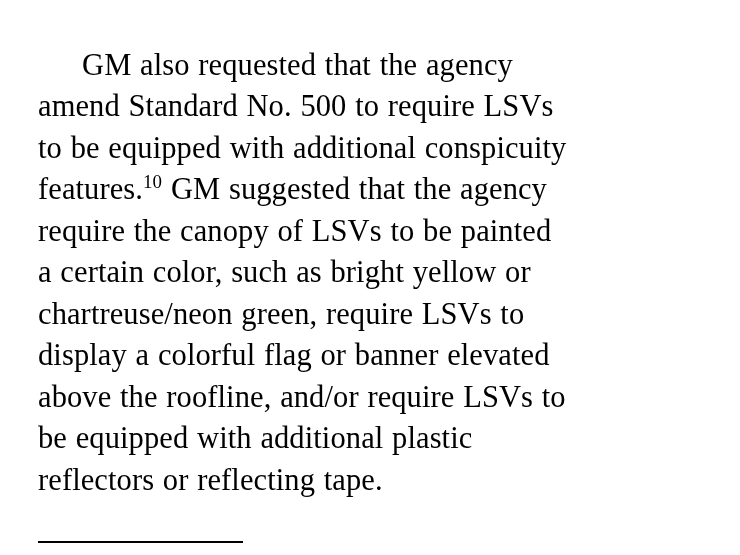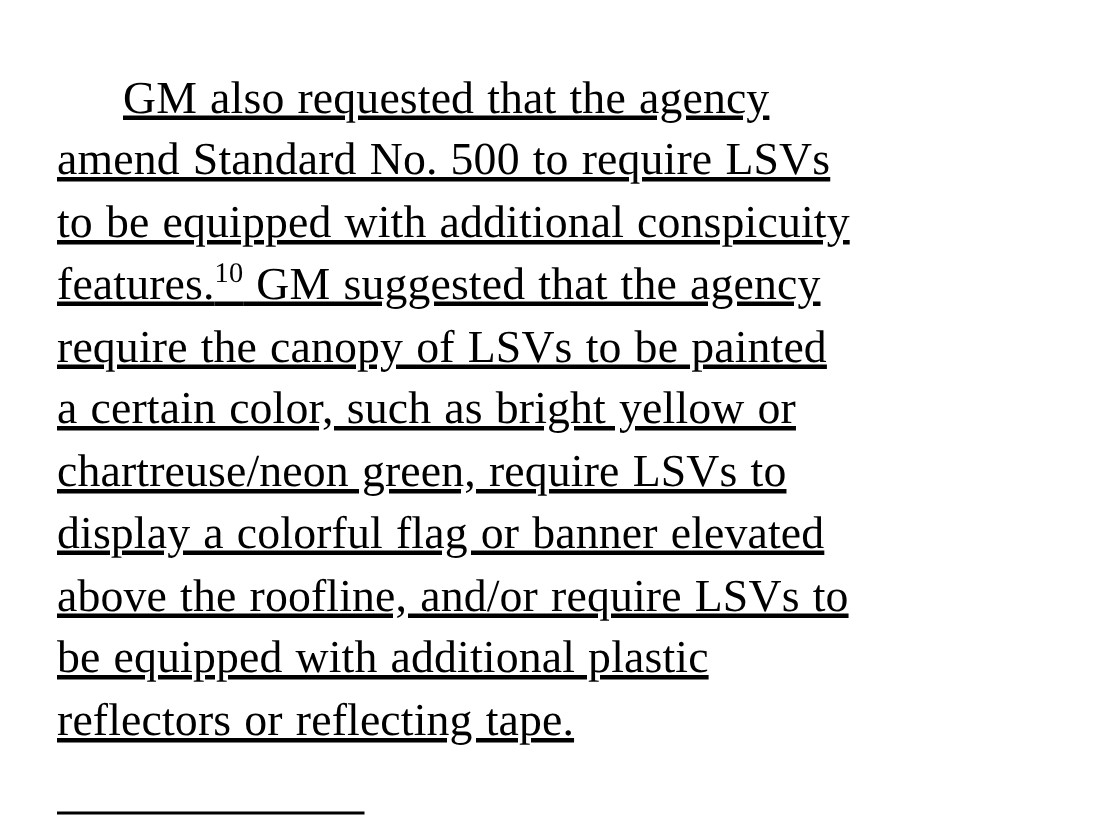--- a/index.html
+++ b/index.html
@@ -13,21 +13,20 @@
     font-family: "Liberation Serif", "DejaVu Serif", serif;
     color: #000000;
     overflow: hidden;
   }
   .page {
     position: relative;
     width: 596px;
     height: 555px;
     box-sizing: border-box;
     padding: 14px 28px 0 38px;
-    text-decoration: underline;
   }
   .body-text {
     font-size: 30.5px;
     line-height: 41.5px;
     text-align: left;
     letter-spacing: 0.1px;
     word-spacing: 1px;
   }
   .body-text .indent {
     display: inline-block;

